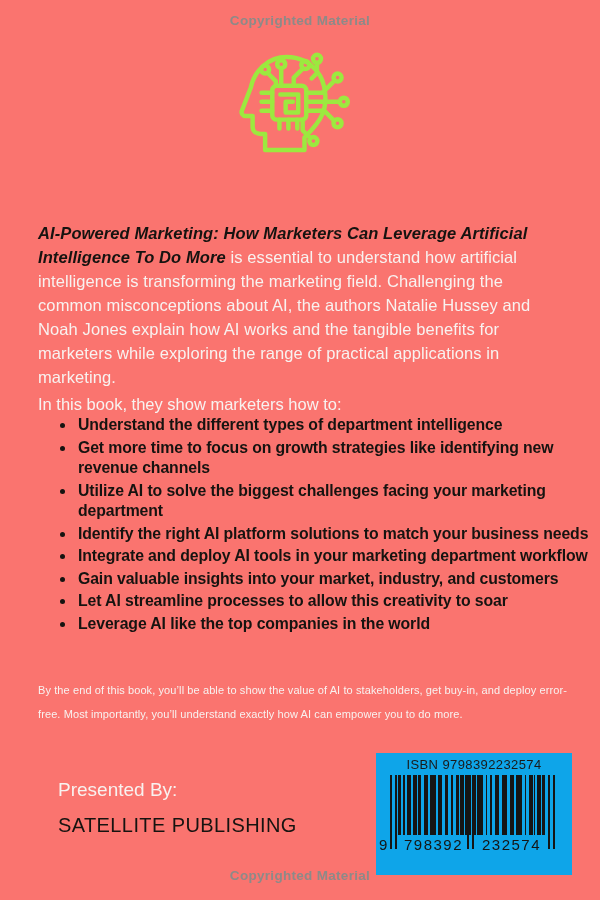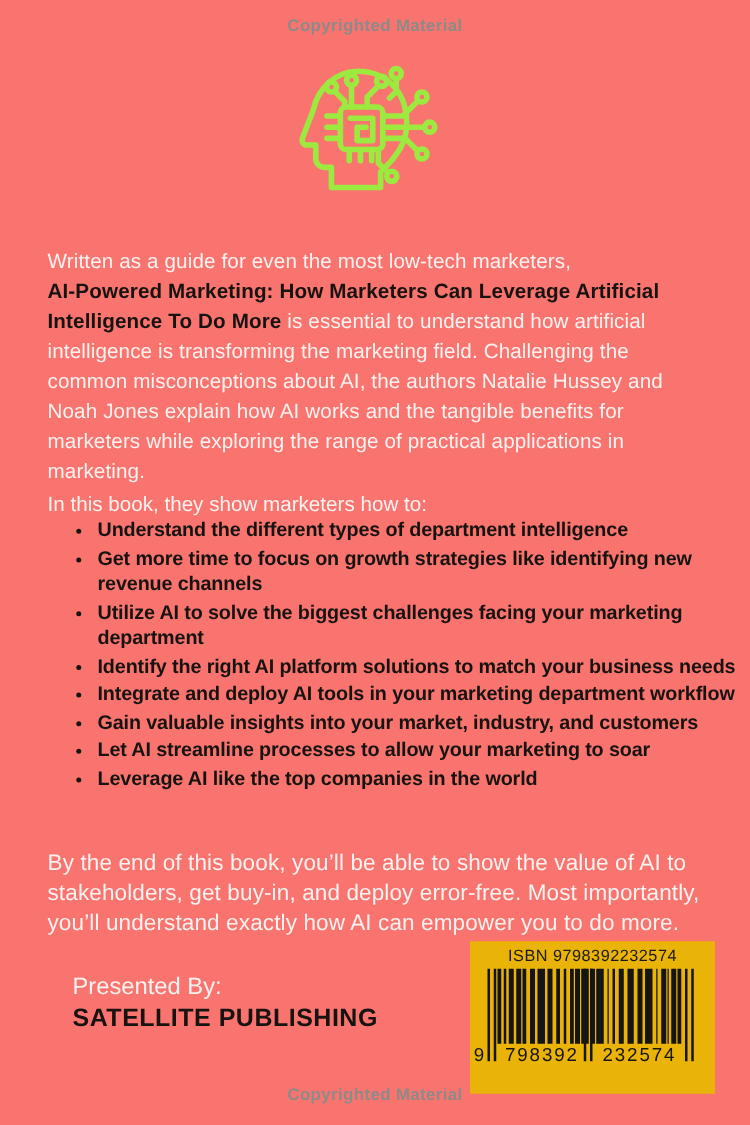--- a/index.html
+++ b/index.html
@@ -20,43 +20,43 @@
   .copyright.bottom { top: 868px; }
   .icon-wrap {
     position: absolute; top: 40px; left: 50%; transform: translateX(-50%);
     width: 152px; height: 136px;
   }
   .icon-wrap svg { display: block; }
   .intro {
     position: absolute; top: 197px; left: 38px; width: 530px;
     color: #F8F2F0; font-size: 16.5px; line-height: 24px; letter-spacing: .1px;
   }
-  .intro b { color: #161310; font-weight: bold; }
+  .intro b { color: #161310; font-weight: bold; font-style: italic; }
   .list-intro {
     position: absolute; top: 395px; left: 38px; width: 530px;
     color: #F8F2F0; font-size: 16.5px;
   }
   .bullets {
     position: absolute; top: 415px; left: 56px; width: 514px;
     margin: 0; padding: 0 0 0 20px;
     color: #161310; font-weight: bold; font-size: 15.8px; line-height: 20.5px;
     letter-spacing: -.1px;
   }
   .bullets li { margin: 0 0 2px 0; padding-left: 2px; }
   .outro {
     position: absolute; top: 678px; left: 38px; width: 530px;
-    color: #F8F2F0; font-size: 18px; line-height: 24px; letter-spacing: .1px;
+    color: #F8F2F0; font-size: 11px; line-height: 24px; letter-spacing: .1px;
   }
   .publisher { position: absolute; left: 58px; top: 779px; }
   .presented { color: #F8F2F0; font-size: 19px; }
-  .pub-name { color: #161310; font-size: 20px; font-weight: bold; letter-spacing: .4px; margin-top: 3px; }
+  .pub-name { color: #161310; font-size: 20px; font-weight: normal; letter-spacing: .4px; margin-top: 13px; }
   .pub-site { color: #F8F2F0; font-size: 19px; margin-top: 4px; }
   .barcode-box {
     position: absolute; left: 376px; top: 753px; width: 196px; height: 122px;
-    background: #eab308; box-sizing: border-box; padding-top: 4px;
+    background: #0ea5e9; box-sizing: border-box; padding-top: 4px;
   }
   .isbn-label {
     text-align: center; color: #1A1A1A; font-size: 13px; letter-spacing: .4px;
     height: 17px; white-space: nowrap;
   }
   .bars-area {
     position: relative; margin: 1px auto 0 auto; width: 168px; height: 80px;
   }
   .bar { position: absolute; top: 0; height: 60px; background: #151515; }
   .guard { position: absolute; top: 0; width: 2.4px; height: 74px; background: #151515; }
@@ -107,35 +107,35 @@
       <path d="M92,78 H112 L122,88"></path>     
         <circle cx="127" cy="92" r="4.5"></circle>
       <path d="M88,88 V100 L96,108"></path>     
         <circle cx="100" cy="112" r="4.5"></circle>
       <path d="M104,26 V36 L98,42"></path>      
         <circle cx="104" cy="20" r="4.5"></circle>
     </svg>
   </div>
 
   <div class="intro">
-    <span>Written as a guide for even the most low-tech marketers,</span><br>
+    <br>
     <b>AI-Powered Marketing: How Marketers Can Leverage Artificial Intelligence To Do More</b>
     <span>is essential to understand how artificial intelligence is transforming the marketing field. Challenging the common misconceptions about AI, the authors Natalie Hussey and Noah Jones explain how AI works and the tangible benefits for marketers while exploring the range of practical applications in marketing.</span>
   </div>
 
   <div class="list-intro">In this book, they show marketers how to:</div>
 
   <ul class="bullets">
     <li>Understand the different types of department intelligence</li>
     <li>Get more time to focus on growth strategies like identifying new revenue channels</li>
     <li>Utilize AI to solve the biggest challenges facing your marketing department</li>
     <li>Identify the right AI platform solutions to match your business needs</li>
     <li>Integrate and deploy AI tools in your marketing department workflow</li>
     <li>Gain valuable insights into your market, industry, and customers</li>
-    <li>Let AI streamline processes to allow your marketing to soar</li>
+    <li>Let AI streamline processes to allow this creativity to soar</li>
     <li>Leverage AI like the top companies in the world</li>
   </ul>
 
   <div class="outro">By the end of this book, you’ll be able to show the value of AI to stakeholders, get buy-in, and deploy error-free. Most importantly, you’ll understand exactly how AI can empower you to do more.</div>
 
   <div class="publisher">
     <div class="presented">Presented By:</div>
     <div class="pub-name">SATELLITE PUBLISHING</div>
   </div>
 

